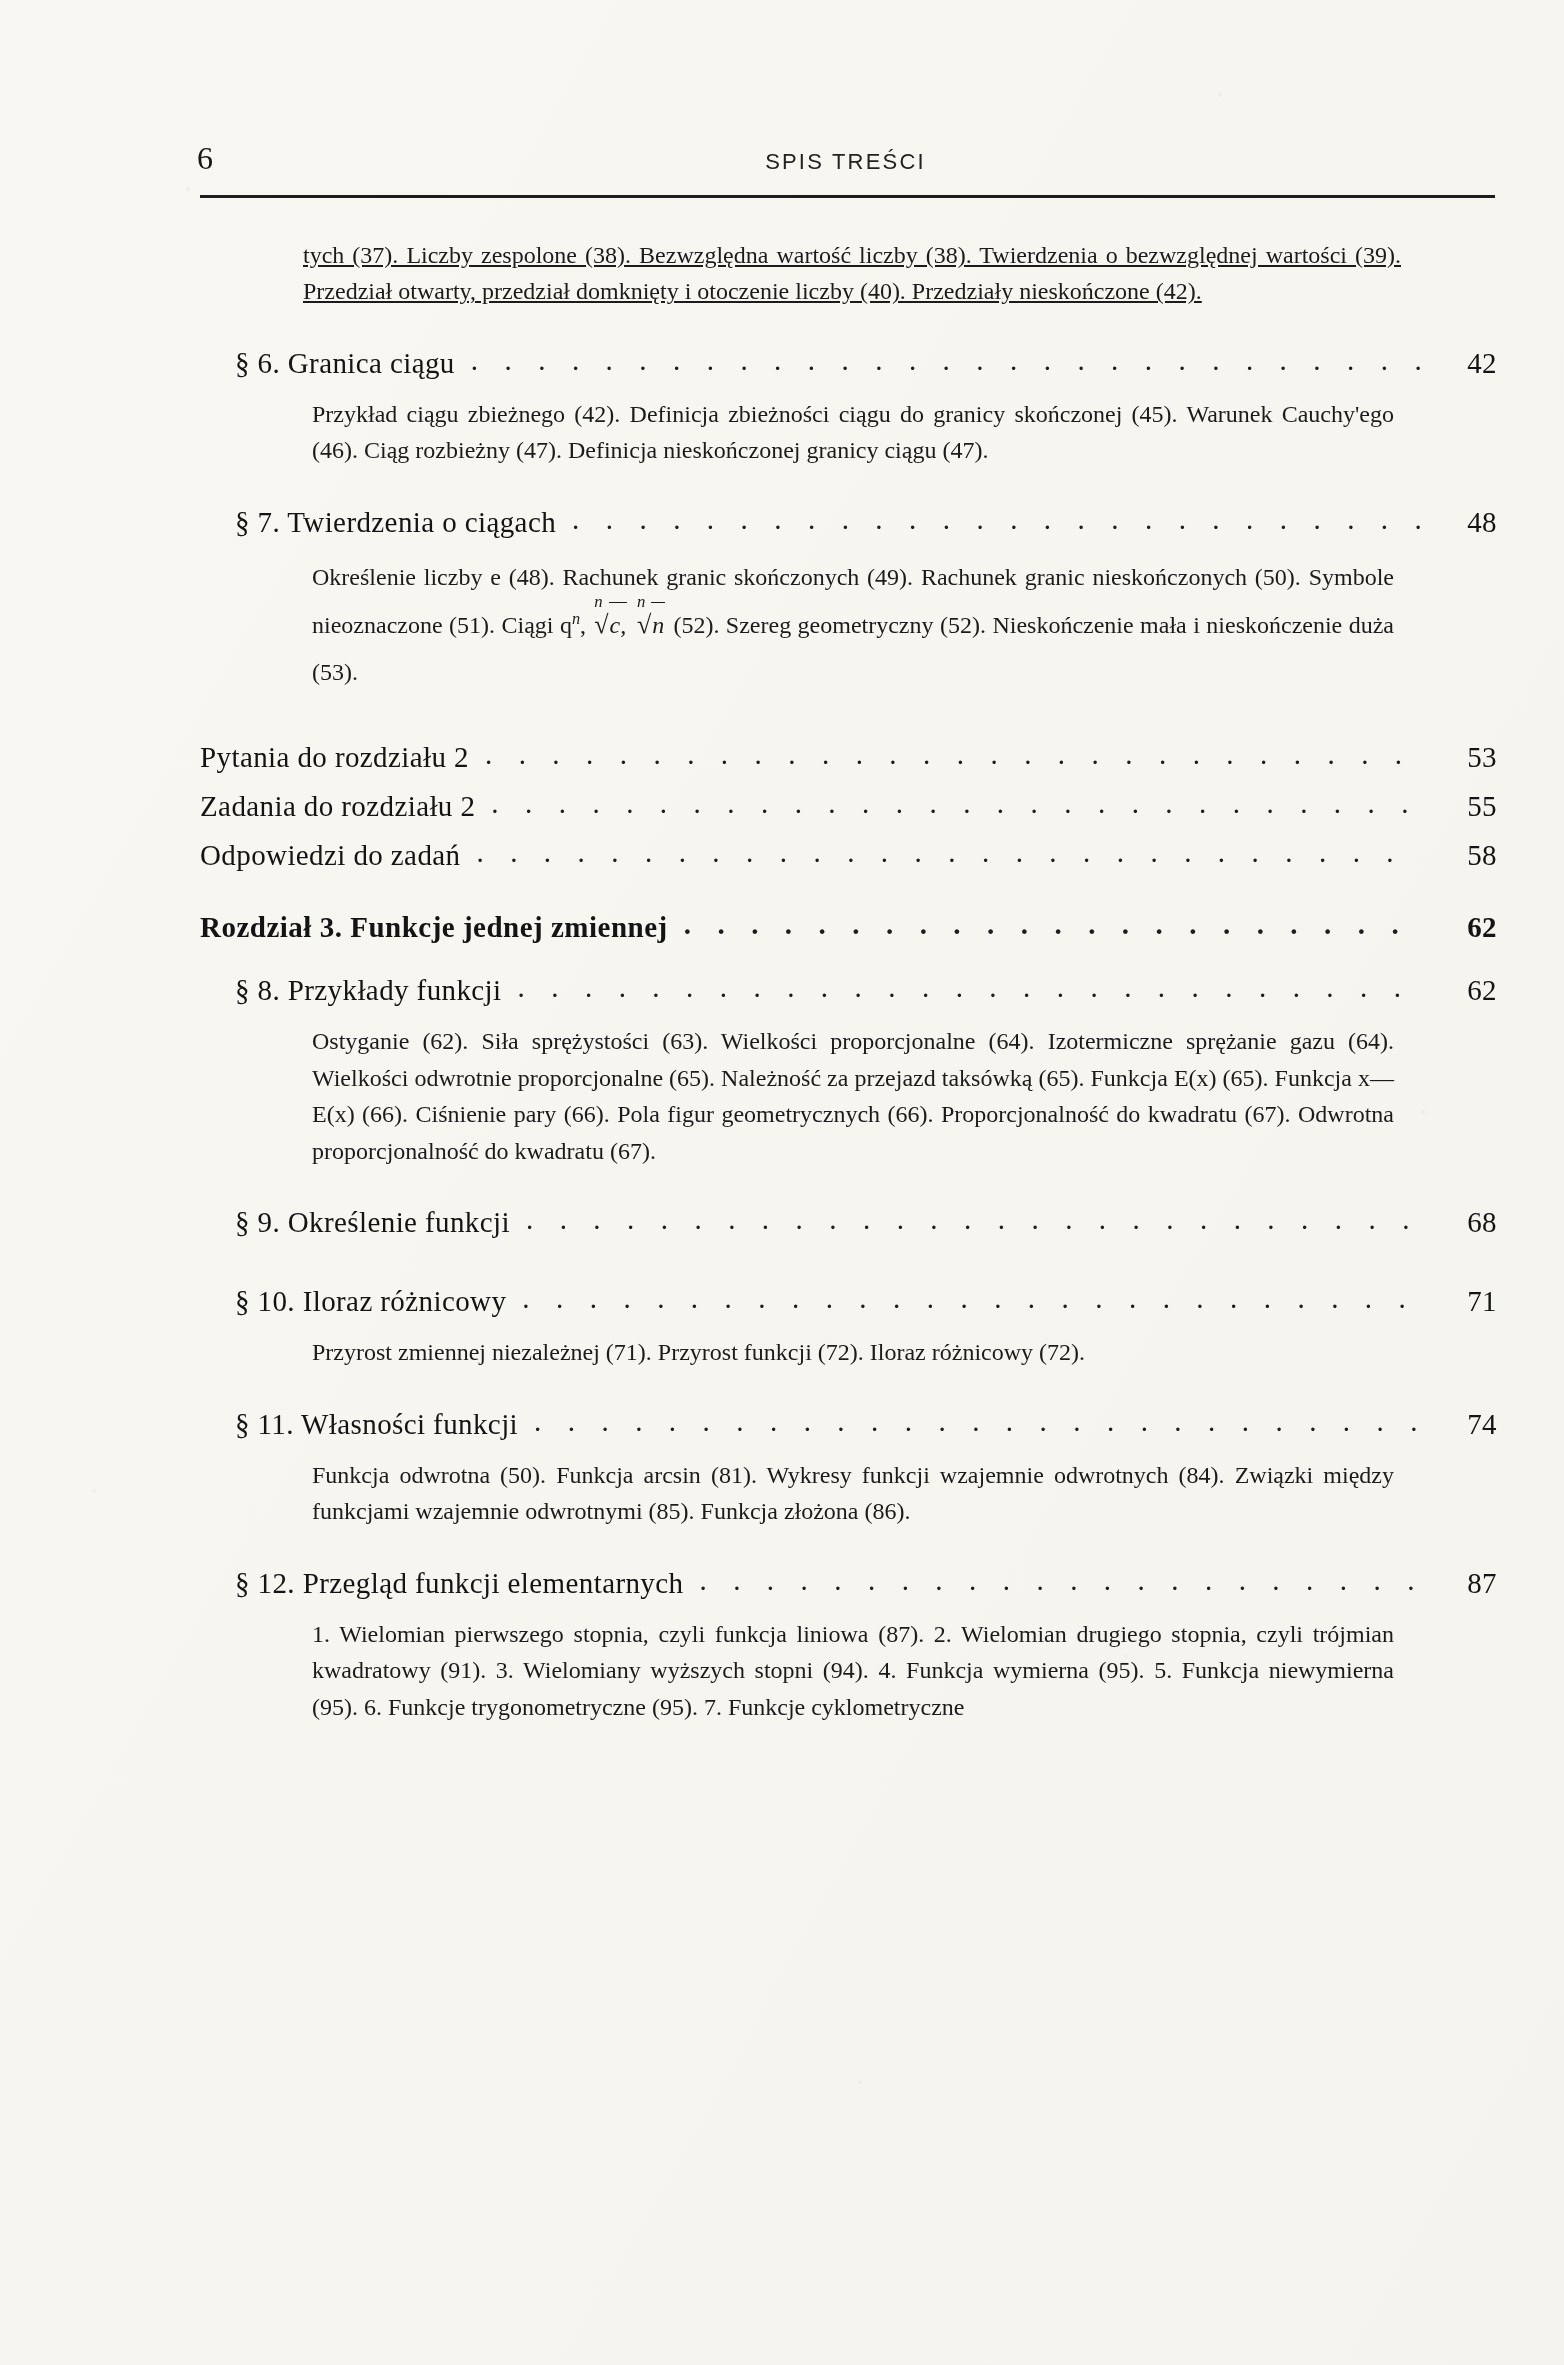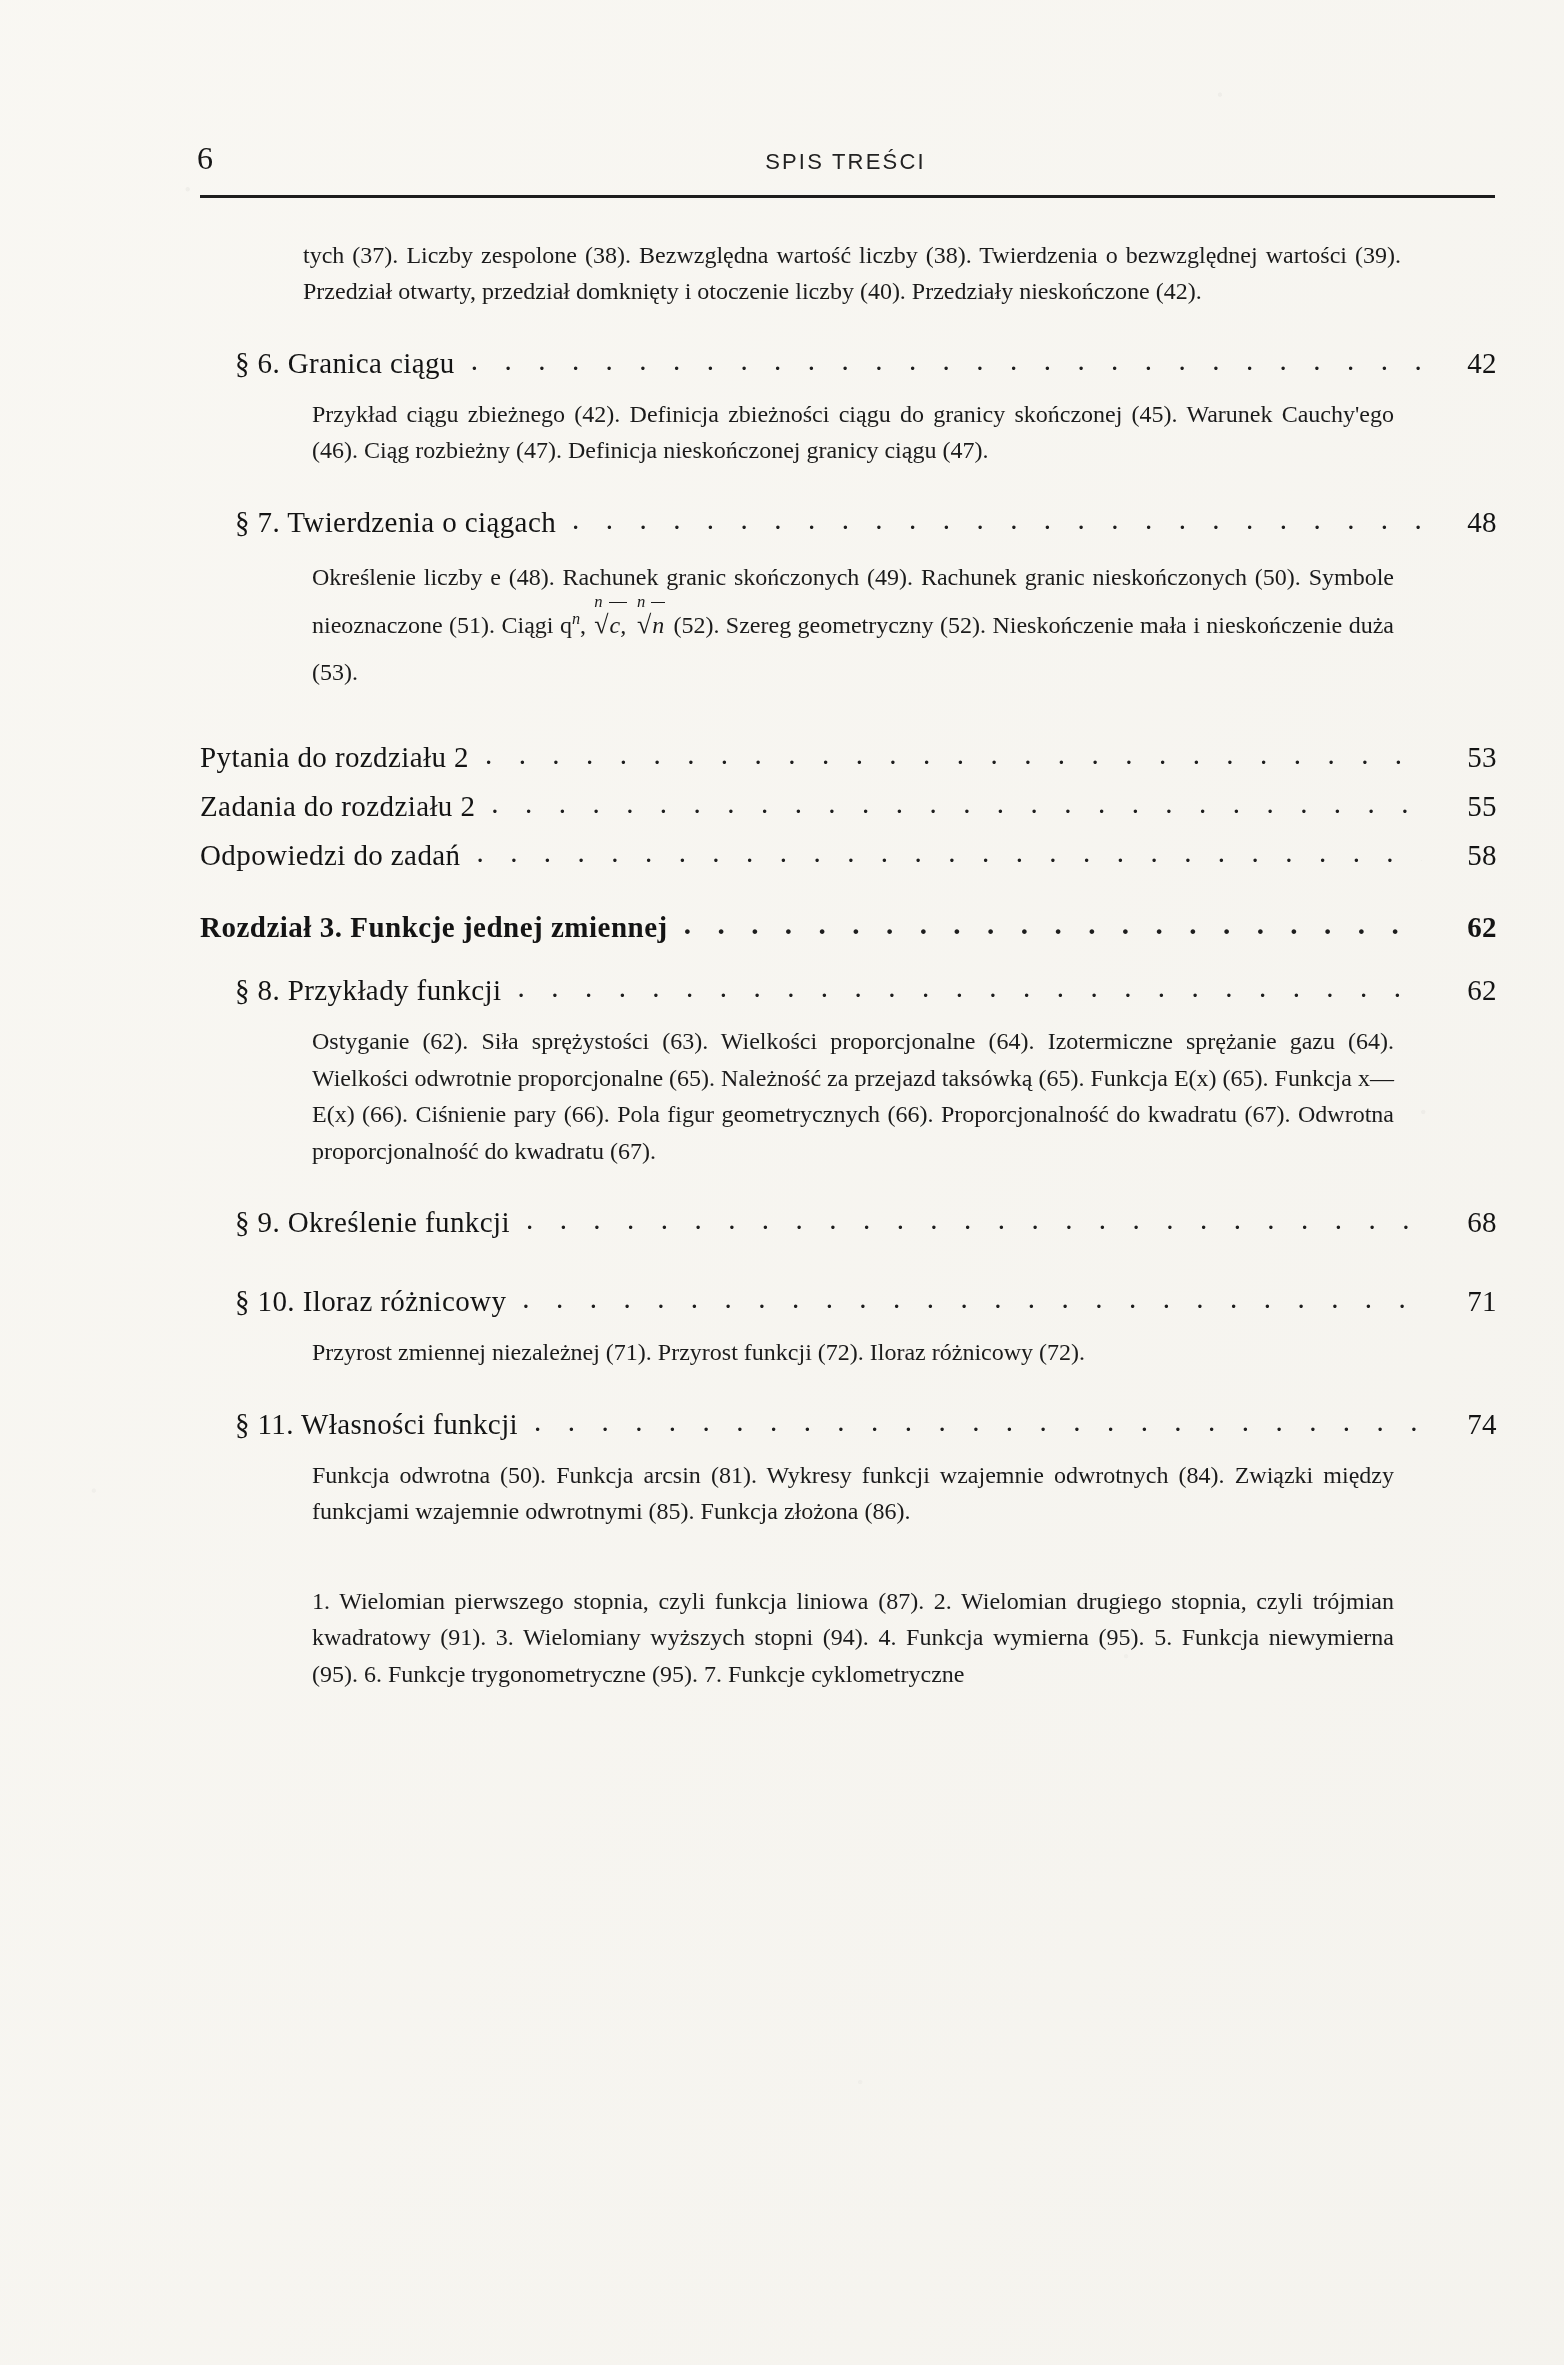--- a/index.html
+++ b/index.html
@@ -80,21 +80,21 @@
   }
 
   
   .desc {
     font-size: 24px;
     line-height: 1.52;
     text-align: justify;
     color: #1b1b1b;
     margin: 0 0 7px 0;
   }
-  .desc.indent-a { margin-left: 103px; margin-right: 96px; }
+  .desc.indent-a { margin-left: 103px; margin-right: 96px; text-decoration: underline; }
   .desc.indent-b { margin-left: 112px; margin-right: 103px; }
 
   .entry {
     display: flex;
     align-items: center;
     font-size: 29px;
     color: #141414;
     margin: 0;
     white-space: nowrap;
   }
@@ -265,19 +265,24 @@
       <div class="entry sec">
         <span class="label">§ 11. Własności funkcji</span>
         <span class="leader"></span>
         <span class="pageno">74</span>
       </div>
       <div class="sp-s"></div>
       <p class="desc indent-b">Funkcja odwrotna (50). Funkcja arcsin (81). Wykresy funkcji wzajemnie odwrotnych (84). Związki między funkcjami wzajemnie odwrotnymi (85). Funkcja złożona (86).</p>
 
       <div class="sp-m"></div>
 
+      <div class="entry sec">
+        <span class="label">§ 12. Przegląd funkcji elementarnych</span>
+        <span class="leader"></span>
+        <span class="pageno">87</span>
+      </div>
       <div class="sp-s"></div>
       <p class="desc indent-b">1. Wielomian pierwszego stopnia, czyli funkcja liniowa (87). 2. Wielomian drugiego stopnia, czyli trójmian kwadratowy (91). 3. Wielomiany wyższych stopni (94). 4. Funkcja wymierna (95). 5. Funkcja niewymierna (95). 6. Funkcje trygonometryczne (95). 7. Funkcje cyklometryczne</p>
 
     </div>
   </div>
 </div>
 
 
 </body></html>

